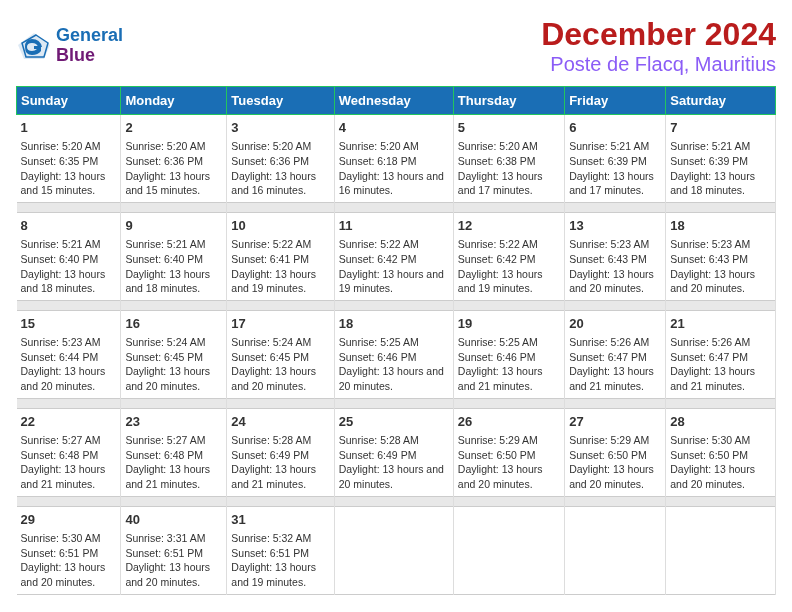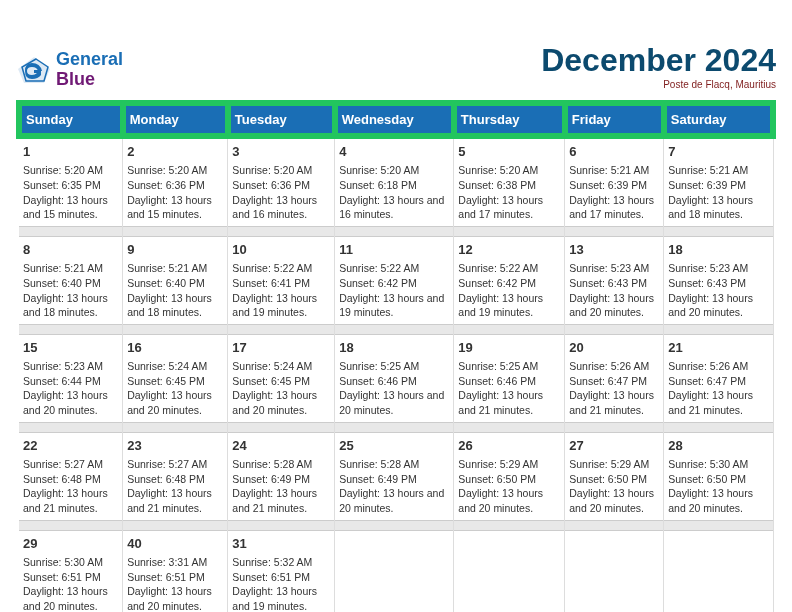--- a/index.html
+++ b/index.html
@@ -6,23 +6,22 @@
     body {
       font-family: Arial, sans-serif;
       background: #fff;
       width: 792px;
       min-height: 612px;
       padding: 16px;
     }
     .header {
       display: flex;
       justify-content: space-between;
-      align-items: flex-end;
+      align-items: center;
       margin-bottom: 10px;
-      margin-top: 26px;
     }
     .logo {
       display: flex;
       align-items: center;
       gap: 4px;
     }
     .logo-text {
       font-size: 18px;
       font-weight: bold;
       color: #333;
@@ -34,42 +33,42 @@
     .logo-icon {
       width: 36px;
       height: 30px;
     }
     .title-block {
       text-align: right;
     }
     .title-block h1 {
       font-size: 32px;
       font-weight: bold;
-      color: #0c4a6e;
+      color: #b91c1c;
     }
     .title-block h2 {
-      font-size: 10px;
+      font-size: 20px;
       font-weight: normal;
-      color: #7f1d1d;
+      color: #8b5cf6;
     }
     table {
       width: 100%;
       border-collapse: collapse;
       font-size: 10.5px;
     }
     thead tr {
       background: #1a6eb5;
       color: #fff;
     }
     thead th {
       padding: 6px 4px;
       text-align: left;
       font-size: 13px;
       font-weight: bold;
-      border: 6px solid #22c55e;
+      border: 1px solid #22c55e;
     }
     tbody tr {
       border-bottom: 1px solid #ccc;
     }
     tbody tr:nth-child(odd) {
       background: #fff;
     }
     tbody tr:nth-child(even) {
       background: #f5f5f5;
     }

